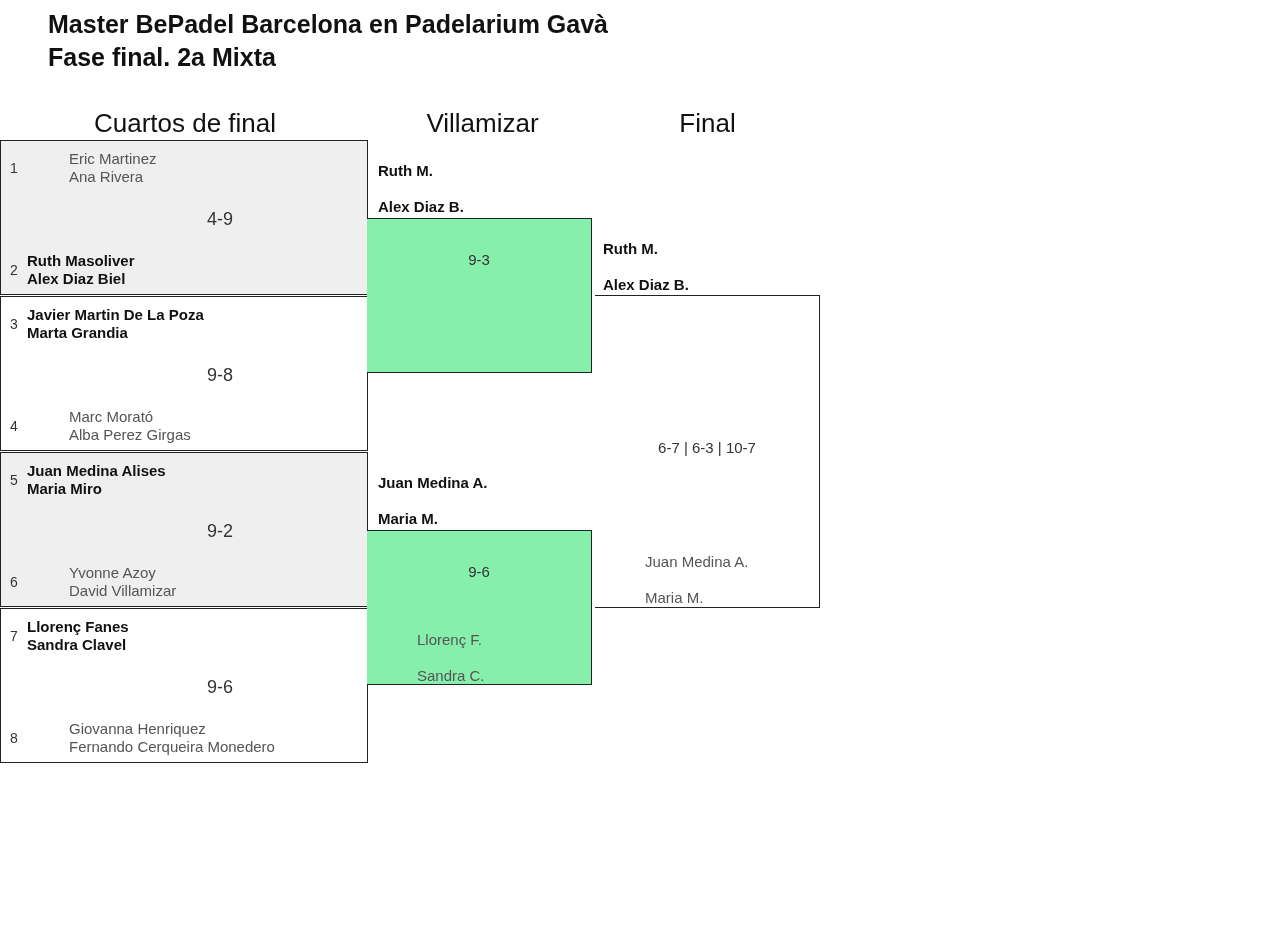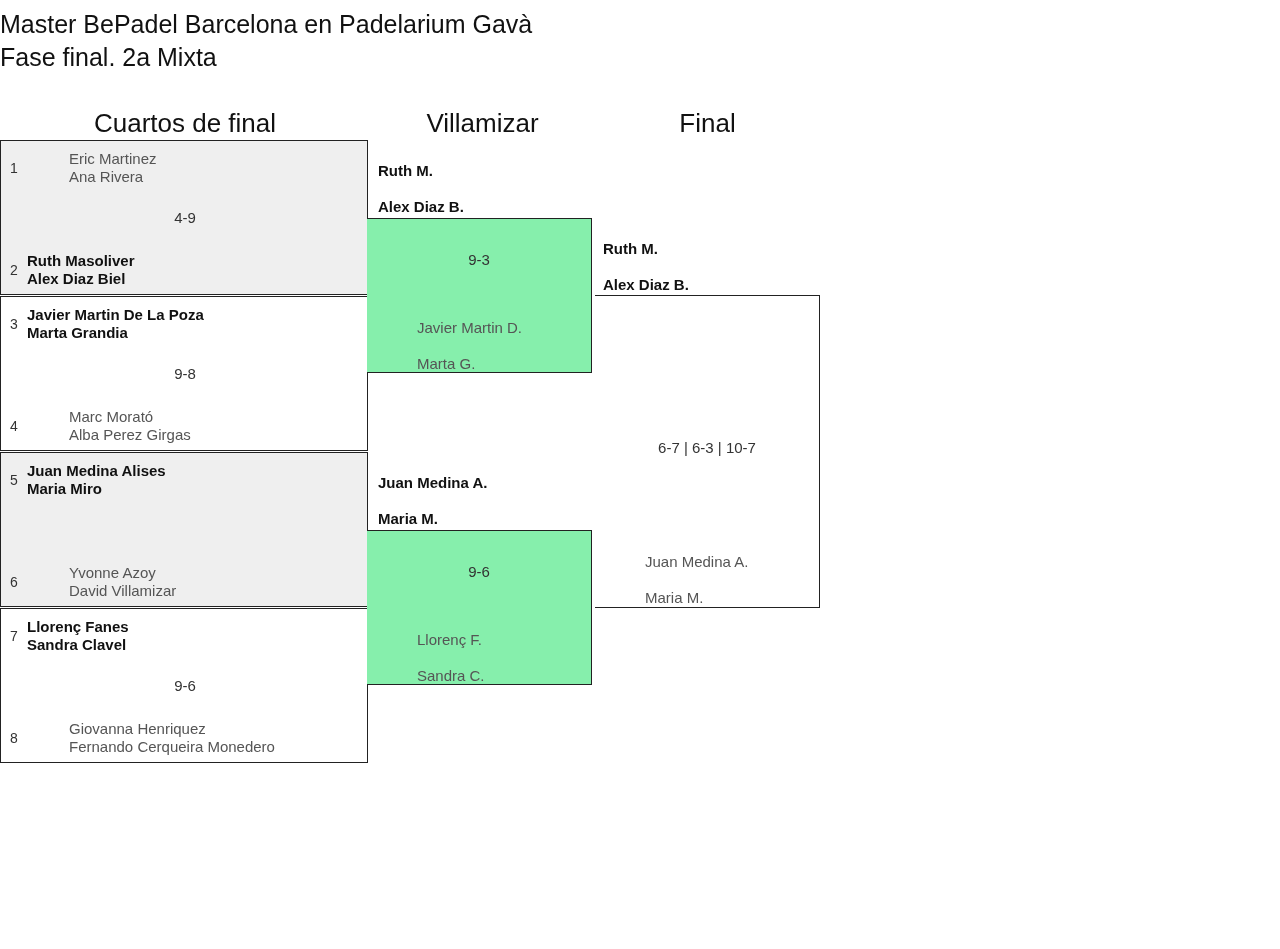--- a/index.html
+++ b/index.html
@@ -18,24 +18,25 @@
 
   
   #title-block {
     position: absolute;
     left: 0px;
     top: 8px;
     width: 1000px;
   }
   .title-line {
     font-size: 25px;
-    font-weight: 400;
+    font-weight: 700;
     line-height: 33px;
     color: #111111;
     white-space: nowrap;
+    padding-left: 48px;
   }
 
   
   .round-header {
     position: absolute;
     top: 108px;
     font-size: 26px;
     font-weight: 400;
     color: #111111;
     text-align: center;
@@ -100,22 +101,23 @@
   }
   .winner .player { color: #111111; font-weight: 700; }
   .loser  .player { color: #555555; font-weight: 400; margin-left: 42px; }
 
   .qf-score {
     position: absolute;
     left: 0px;
     top: 68px;
     width: 368px;
     text-align: center;
-    font-size: 15px;
+    font-size: 18px;
     color: #333333;
+    padding-left: 35px;
   }
 
   
   .sf-box {
     position: absolute;
     left: 367px;
     width: 225px;
     height: 155px;
     border: 1px solid #222222;
     border-left: none;
@@ -237,20 +239,21 @@
   </div>
 
   <div class="qf-block shaded" id="qf3">
     <div class="qf-team top winner">
       <div class="seed">5</div>
       <div class="players">
         <span class="player">Juan Medina Alises</span>
         <span class="player">Maria Miro</span>
       </div>
     </div>
+    <div class="qf-score">9-2</div>
     <div class="qf-team bottom loser">
       <div class="seed">6</div>
       <div class="players">
         <span class="player">Yvonne Azoy</span>
         <span class="player">David Villamizar</span>
       </div>
     </div>
   </div>
 
   <div class="qf-block plain" id="qf4">
@@ -274,27 +277,20 @@
   <div class="sf-winner" id="sf1-winner">
     <div class="players winner">
       <span class="player">Ruth M.</span>
         <br>
       <span class="player">Alex Diaz B.</span>
     </div>
   </div>
 
   <div class="sf-box" id="sf1">
     <div class="sf-score">9-3</div>
-    <div class="sf-loser">
-      <div class="players loser">
-        <span class="player">Javier Martin D.</span>
-          <br>
-        <span class="player">Marta G.</span>
-      </div>
-    </div>
   </div>
 
   <div class="sf-winner" id="sf2-winner">
     <div class="players winner">
       <span class="player">Juan Medina A.</span>
         <br>
       <span class="player">Maria M.</span>
     </div>
   </div>
 

